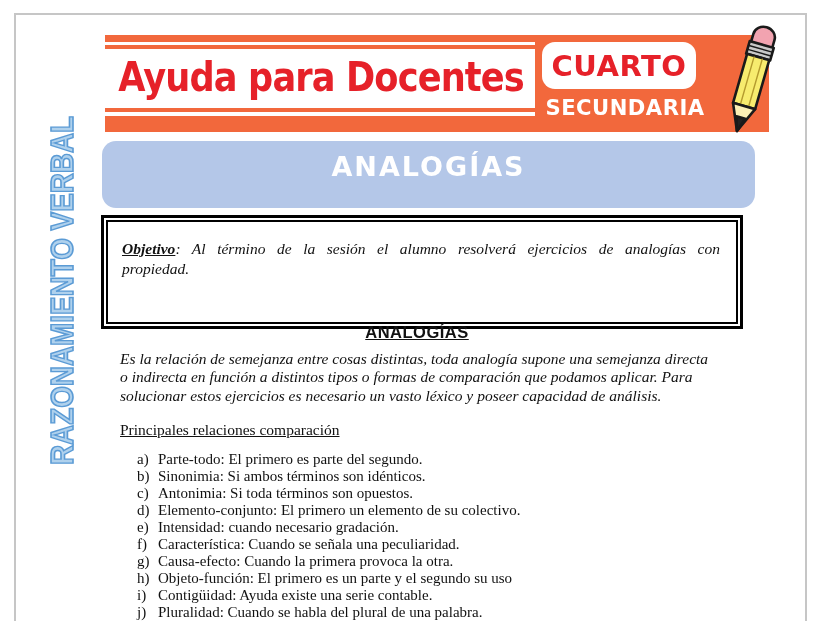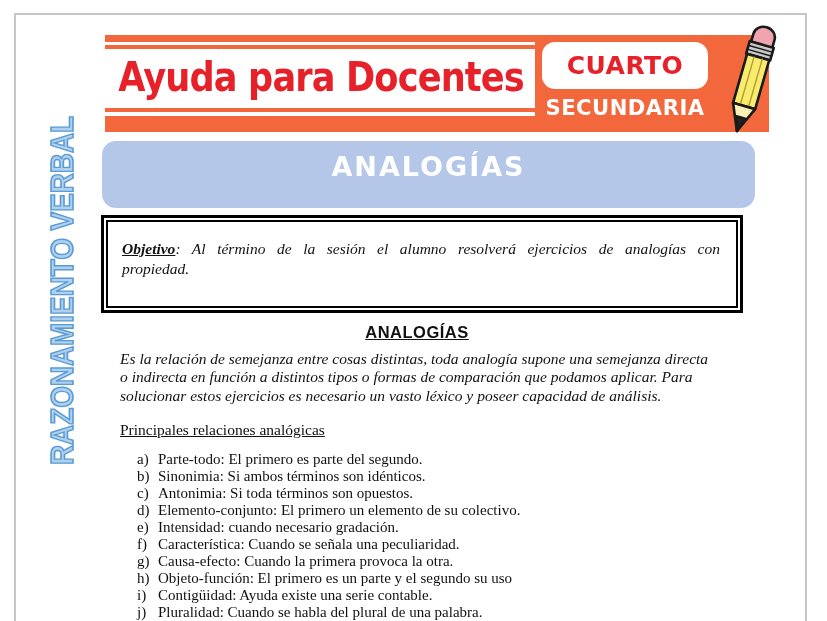--- a/index.html
+++ b/index.html
@@ -30,25 +30,25 @@
   .stripe.s2{top:77px;height:4px;width:430px;}
   .brand-text{
     position:absolute;left:0;top:6px;width:432px;height:72px;
     display:flex;align-items:center;justify-content:center;
     font-family:"DejaVu Sans", sans-serif;
     font-weight:bold;font-size:40px;color:#E62129;
     transform:scaleX(0.88);transform-origin:center;
     white-space:nowrap;letter-spacing:-1px;
   }
   .grade-box{
-    position:absolute;left:437px;top:7px;width:166px;height:47px;
+    position:absolute;left:437px;top:7px;width:154px;height:47px;
     background:#ffffff;border-radius:13px;
     display:flex;align-items:center;justify-content:center;
     font-family:"DejaVu Sans", sans-serif;
-    font-weight:bold;font-size:25px;color:#E62129;letter-spacing:0.5px;
+    font-weight:bold;font-size:29px;color:#E62129;letter-spacing:0.5px;
   }
   .level-text{
     position:absolute;left:428px;top:54px;width:184px;height:36px;
     display:flex;align-items:center;justify-content:center;
     font-family:"DejaVu Sans", sans-serif;
     font-weight:bold;font-size:22px;color:#ffffff;letter-spacing:0.5px;
     white-space:nowrap;transform:scaleX(0.96);
   }
   .pencil{position:absolute;left:610px;top:-15px;width:72px;height:124px;overflow:visible;}
   
@@ -67,21 +67,21 @@
   .title-box{
     position:absolute;left:86px;top:126px;width:653px;height:67px;
     background:#B4C7E8;border-radius:14px;
     display:flex;align-items:center;justify-content:center;
     padding-bottom:16px;box-sizing:border-box;
     font-family:"DejaVu Sans", sans-serif;
     font-weight:bold;font-size:27px;color:#ffffff;letter-spacing:2px;
   }
   
   .obj-outer{
-    position:absolute;left:85px;top:200px;width:642px;height:98px;
+    position:absolute;left:85px;top:200px;width:642px;height:114px;
     border:3px solid #000;box-sizing:border-box;background:#fff;
   }
   .obj-inner{
     position:absolute;left:2px;right:2px;top:2px;bottom:2px;
     border:2px solid #000;
     padding:17px 16px 0 14px;
     font-style:italic;font-size:15.5px;line-height:20px;
     text-align:justify;word-spacing:2px;
   }
   .obj-label{font-weight:bold;text-decoration:underline;}
@@ -144,21 +144,21 @@
 
   <div class="obj-outer">
     <div class="obj-inner">
       <span class="obj-label">Objetivo</span><span>: Al término de la sesión el alumno resolverá  ejercicios de analogías con propiedad.</span>
     </div>
   </div>
 
   <div class="content">
     <h2>ANALOGÍAS</h2>
     <p>Es la relación de semejanza entre cosas distintas, toda analogía supone una semejanza directa o indirecta en función a distintos tipos o formas de comparación que podamos aplicar. Para solucionar estos ejercicios es necesario un vasto léxico y poseer capacidad de análisis.</p>
-    <span class="subheading">Principales relaciones analógicas</span>
+    <span class="subheading">Principales relaciones comparación</span>
     <ol class="relations">
       <li>
         <span class="letter">a)</span>
         <span class="item-text">Parte-todo: El primero es parte del segundo.</span>
       </li>
       <li>
         <span class="letter">b)</span>
         <span class="item-text">Sinonimia: Si ambos términos son idénticos.</span>
       </li>
       <li>

